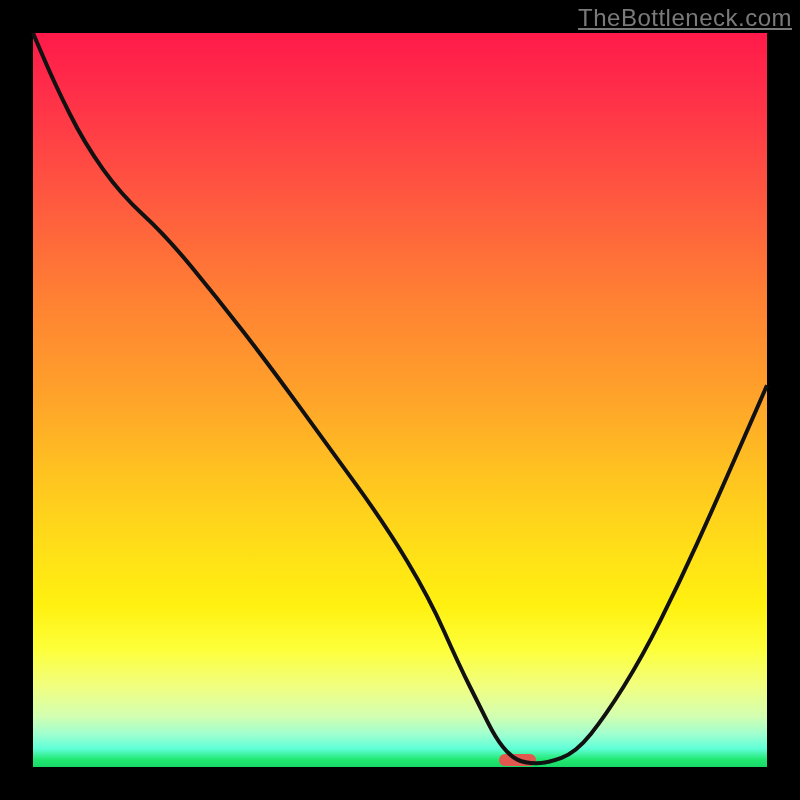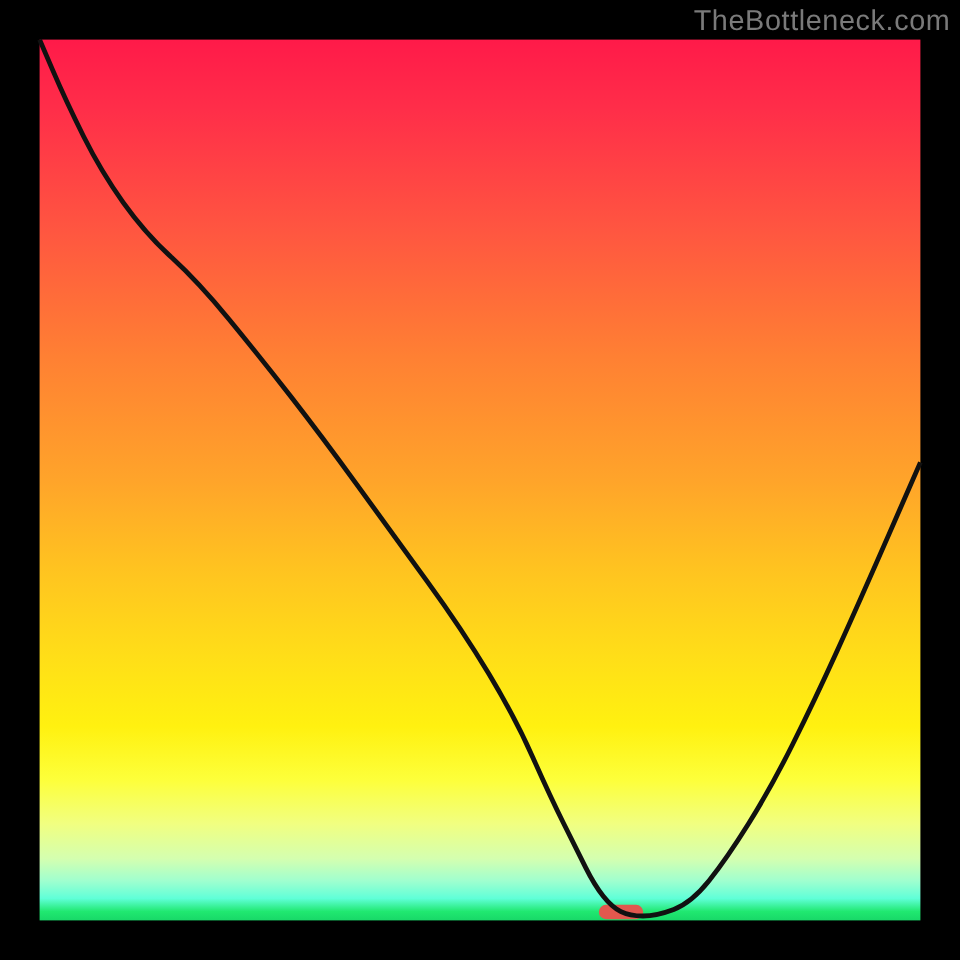--- a/index.html
+++ b/index.html
@@ -21,20 +21,21 @@
   }
   .watermark {
     position: absolute;
     top: 4px;
     right: 8px;
     color: #7a7a7a;
     font-size: 24px;
     font-weight: 400;
     letter-spacing: 0.5px;
     user-select: none;
+    text-decoration: underline;
   }
   .plot {
     position: absolute;
     top: 33px;
     left: 33px;
     width: 734px;
     height: 734px;
     background: linear-gradient(to bottom,
       #ff1a49 0%,
       #ff2e49 8%,

